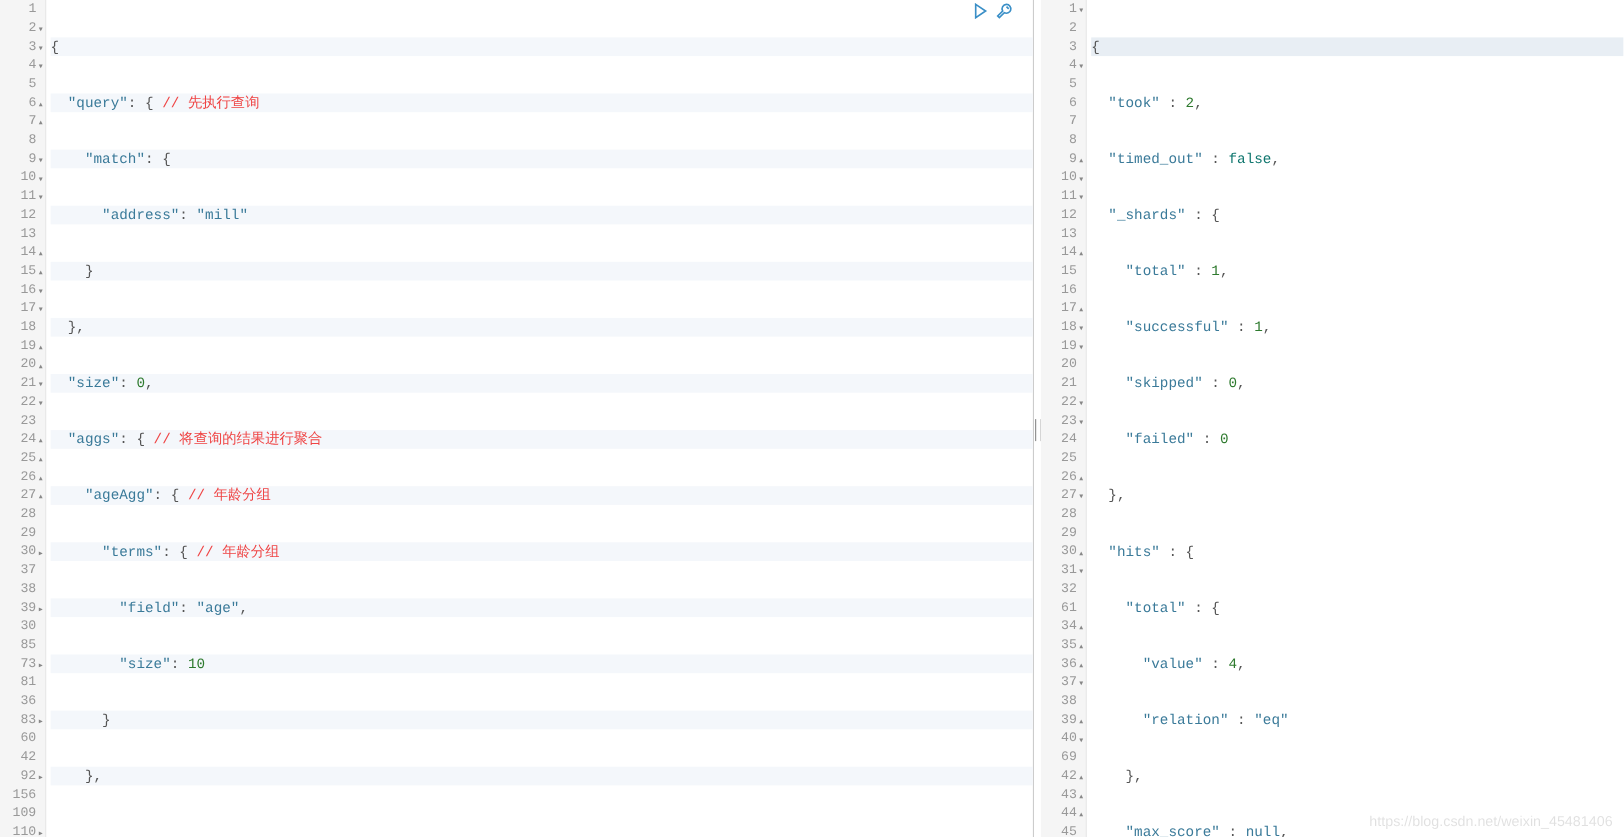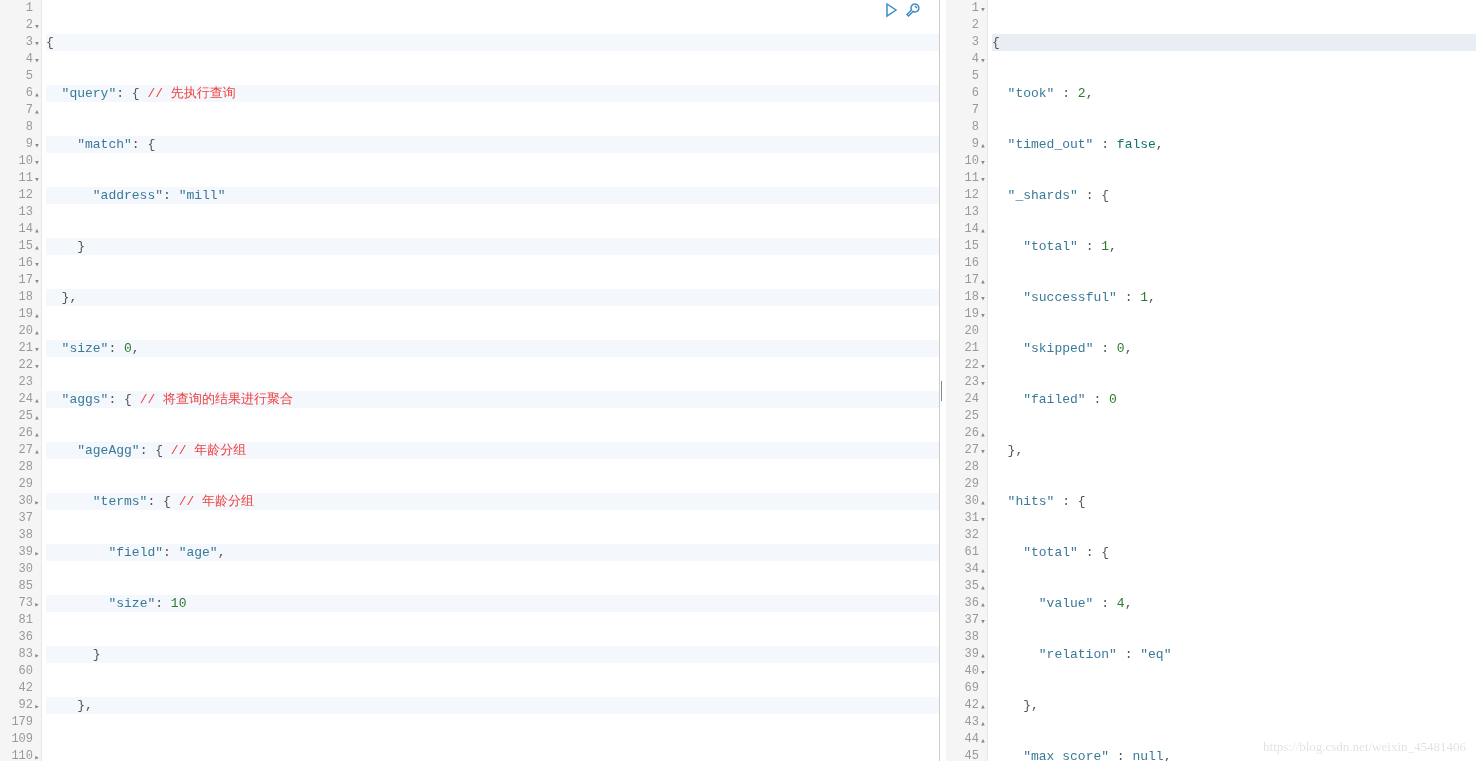--- a/index.html
+++ b/index.html
@@ -77,21 +77,21 @@
     z-index: 5;
     display: flex;
     gap: 6px;
   }
   .icn { width: 16px; height: 16px; cursor: pointer; color: #3a8fc7; }
   .watermark {
     position: absolute;
     right: 10px;
     bottom: 6px;
     color: rgba(0,0,0,0.12);
-    font-family: Liberation Serif, serif;
+    font-family: Liberation Sans, sans-serif;
     font-size: 13px;
     pointer-events: none;
   }
   .red-dot {
     position: absolute;
     left: -3px;
     width: 4px; height: 12px;
     background: #c33;
     top: 2px;
   }
@@ -145,21 +145,21 @@
       <div class="gline">39<span class="fold">▸</span></div>
       <div class="gline">30</div>
       <div class="gline">85</div>
       <div class="gline">73<span class="fold">▸</span></div>
       <div class="gline">81</div>
       <div class="gline">36</div>
       <div class="gline">83<span class="fold">▸</span></div>
       <div class="gline">60</div>
       <div class="gline">42</div>
       <div class="gline">92<span class="fold">▸</span></div>
-      <div class="gline">179</div>
+      <div class="gline">156</div>
       <div class="gline">109</div>
       <div class="gline">110<span class="fold">▸</span></div>
     </div>
 
   <div class="code" id="left-code">
     <div class="line active-block"><span class="hl-punc">{</span></div>
     <div class="line active-block">  <span class="hl-key">"query"</span><span class="hl-punc">: { </span><span class="hl-comment">// 先执行查询</span></div>
     <div class="line active-block">    <span class="hl-key">"match"</span><span class="hl-punc">: {</span></div>
     <div class="line active-block">      <span class="hl-key">"address"</span><span class="hl-punc">: </span><span class="hl-str">"mill"</span></div>
     <div class="line active-block">    <span class="hl-punc">}</span></div>

